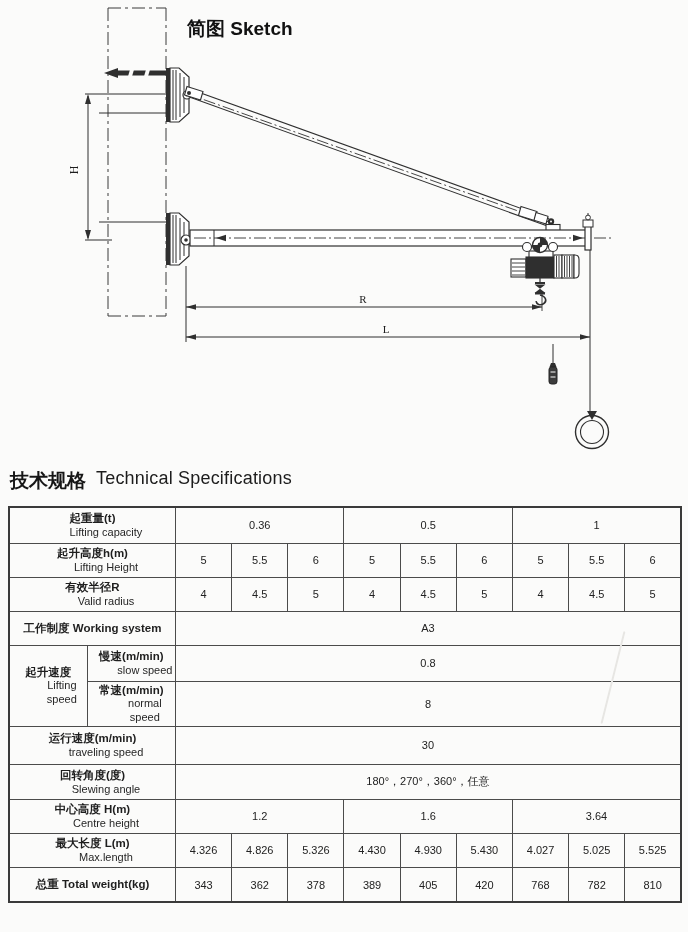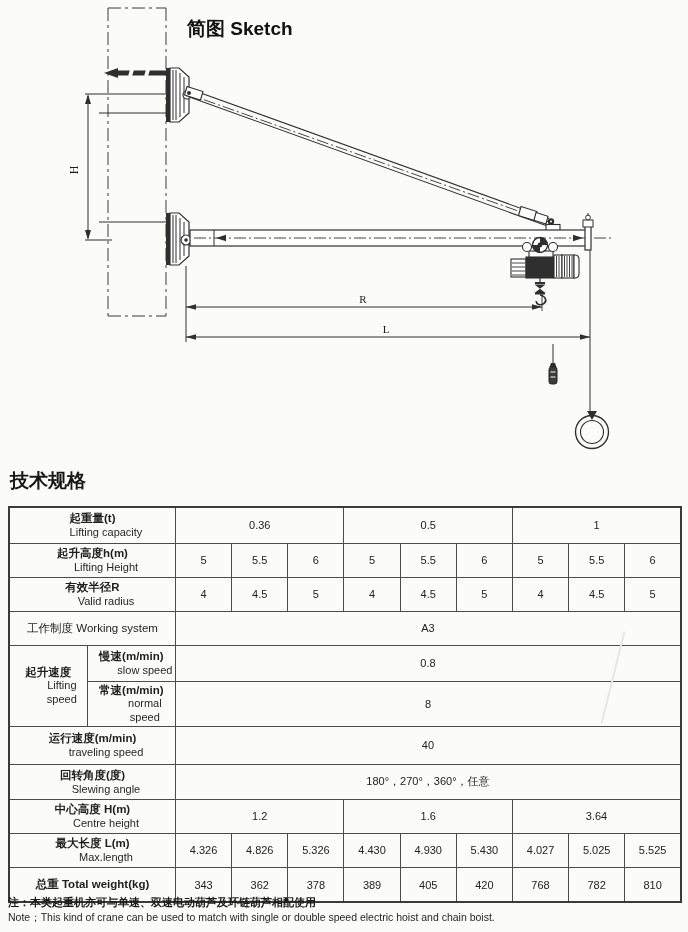--- a/index.html
+++ b/index.html
@@ -200,20 +200,21 @@
       <polygon points="590,337 580,334.2 580,339.8" fill="#2f2f2f" stroke="none"></polygon>
       <text x="386" y="333" font-size="11" fill="#1d1d1d" stroke="none" text-anchor="middle">L</text>
     </g>
 
     <text class="sketch-title" x="187" y="35" font-size="19" fill="#111111" stroke="none" font-family="Liberation Sans, sans-serif" font-weight="bold">简图 Sketch</text>
   </svg>
 
   
   <div class="section-heading">
     <span class="zh-big">技术规格</span>
+    <span class="en-big">Technical Specifications</span>
   </div>
 
   
   <table class="spec">
     <colgroup>
       <col style="width:78px">
         <col style="width:88px">
       <col style="width:56px">
         <col style="width:56px">
         <col style="width:56px">
@@ -259,21 +260,21 @@
       <td class="val">5</td>
       <td class="val">4</td>
       <td class="val">4.5</td>
       <td class="val">5</td>
       <td class="val">4</td>
       <td class="val">4.5</td>
       <td class="val">5</td>
     </tr>
     <tr style="height:34px">
       <td class="lbl" colspan="2">
-        <div class="zh" style="font-weight:400">工作制度  Working system</div>
+        <div class="zh" style="font-weight:700">工作制度  Working system</div>
       </td>
       <td class="val" colspan="9">A3</td>
     </tr>
     <tr style="height:36px">
       <td class="lbl" rowspan="2">
         <div class="zh">起升速度</div>
         <div class="en">Lifting  speed</div>
       </td>
       <td class="lbl">
         <div class="zh">慢速(m/min)</div>
@@ -286,21 +287,21 @@
         <div class="zh">常速(m/min)</div>
         <div class="en">normal  speed</div>
       </td>
       <td class="val" colspan="9">8</td>
     </tr>
     <tr style="height:38px">
       <td class="lbl" colspan="2">
         <div class="zh">运行速度(m/min)</div>
         <div class="en">traveling speed</div>
       </td>
-      <td class="val" colspan="9">40</td>
+      <td class="val" colspan="9">30</td>
     </tr>
     <tr style="height:35px">
       <td class="lbl" colspan="2">
         <div class="zh">回转角度(度)</div>
         <div class="en">Slewing  angle</div>
       </td>
       <td class="val" colspan="9">180°，270°，360°，任意</td>
     </tr>
     <tr style="height:34px">
       <td class="lbl" colspan="2">
@@ -337,19 +338,15 @@
       <td class="val">405</td>
       <td class="val">420</td>
       <td class="val">768</td>
       <td class="val">782</td>
       <td class="val">810</td>
     </tr>
     </tbody>
   </table>
 
   
-  <div class="note">
-    <div class="n1">注：本类起重机亦可与单速、双速电动葫芦及环链葫芦相配使用</div>
-    <div class="n2">Note；This kind of crane can be used to match with single or double speed electric hoist and chain boist.</div>
-  </div>
 
   <div class="scratch"></div>
 </div>
 
 </body></html>

